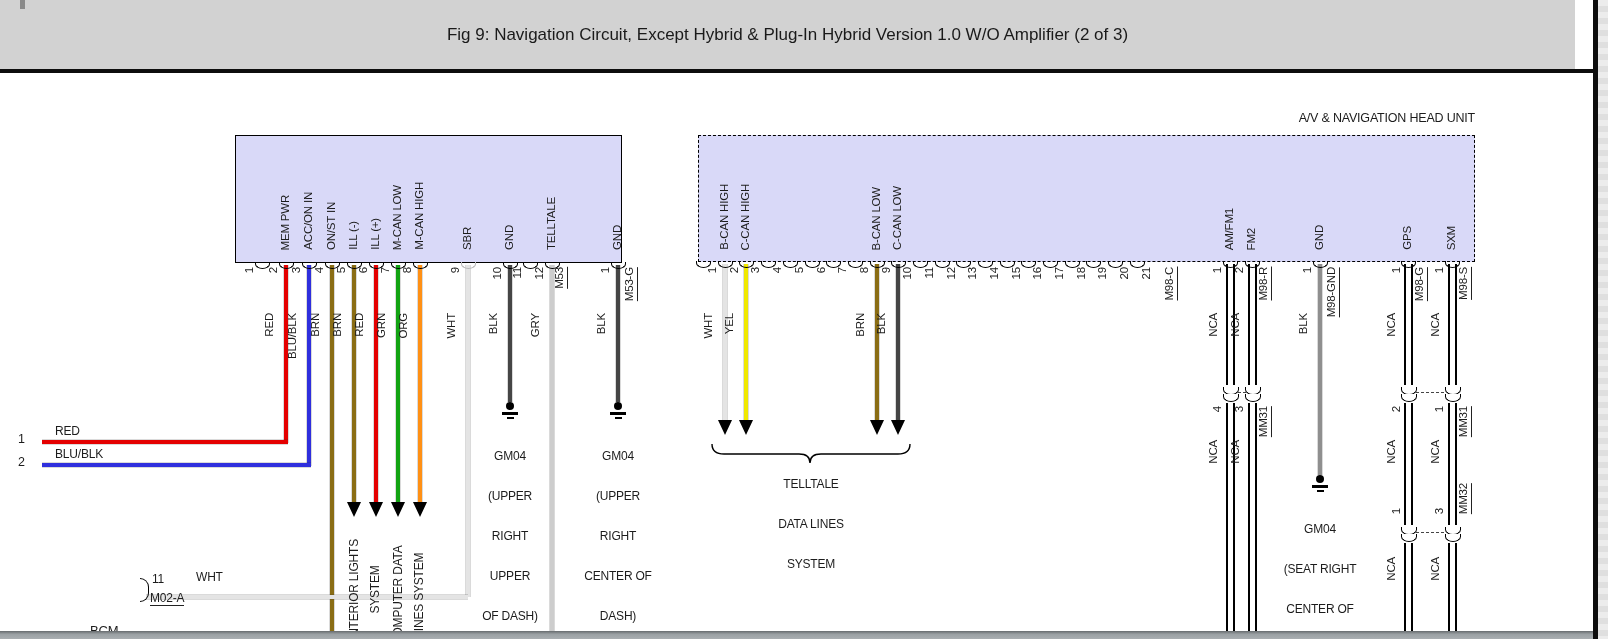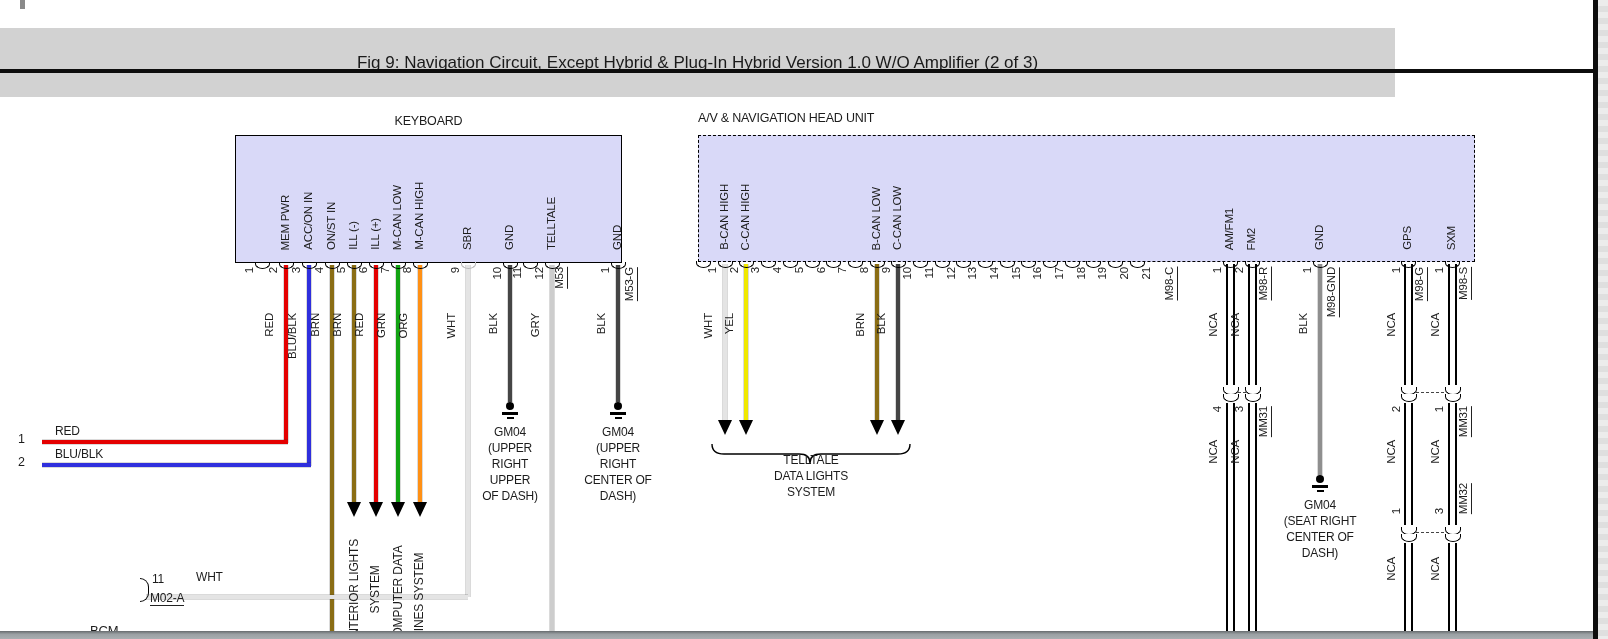--- a/index.html
+++ b/index.html
@@ -1,19 +1,19 @@
 <!DOCTYPE html>
 <html><head>
 <meta charset="utf-8">
 <style>
   html,body{margin:0;padding:0;}
   #stage{position:relative;width:1608px;height:639px;background:#fff;overflow:hidden;
          font-family:"Liberation Sans","DejaVu Sans",sans-serif;color:#1c1c1c;}
-  .titlebar{position:absolute;left:0;top:0;width:1395px;height:69px;background:#d2d2d2;
-            display:flex;align-items:center;justify-content:center;margin-top:28px;}
+  .titlebar{position:absolute;left:0;top:0;width:1575px;height:69px;background:#d2d2d2;
+            display:flex;align-items:center;justify-content:center;}
   .titlebar .t{font-size:17px;letter-spacing:0;color:#1a1a1a;}
   .tbborder{position:absolute;left:0;top:69px;width:1593px;height:4px;background:#0d0d0d;}
   .mark{position:absolute;left:20px;top:0;width:5px;height:9px;background:#8a8a8a;}
   .rightline{position:absolute;left:1593px;top:0;width:5px;height:639px;background:#0d0d0d;}
   .rightstrip{position:absolute;left:1598px;top:0;width:10px;height:639px;
               background:repeating-linear-gradient(180deg,#ececec 0 6px,#dfdfdf 6px 12px);}
   .bottombar{position:absolute;left:0;top:631px;width:1593px;height:8px;z-index:6;
              background:linear-gradient(#666b6e,#9aa0a3 40%,#a9aeb1);}
   .box{position:absolute;background:#d9d9f8;box-sizing:border-box;z-index:0;}
   .vt{position:absolute;writing-mode:vertical-rl;transform:rotate(180deg);white-space:nowrap;
@@ -29,21 +29,21 @@
   .arc{position:absolute;width:13px;height:6px;border:1.5px solid #000;border-top:none;
        border-radius:0 0 9px 9px / 0 0 6px 6px;z-index:2;}
   .garc{border-color:#b8b8b8;}
   .cup{position:absolute;width:14px;height:7px;border:1.5px solid #000;border-top:none;
        border-radius:0 0 10px 10px / 0 0 7px 7px;background:#fff;z-index:2;}
   .arr{position:absolute;width:0;height:0;border-left:7px solid transparent;
        border-right:7px solid transparent;border-top:15px solid #000;z-index:2;}
   .gdot{position:absolute;width:8px;height:8px;background:#000;border-radius:50%;z-index:2;}
   .gbar{position:absolute;height:2.5px;background:#000;z-index:2;}
   .gtxt{position:absolute;font-size:12px;text-align:center;line-height:16px;letter-spacing:-0.2px;z-index:3;}
-  .gtxt span{display:block;}
+  .gtxt span{display:block;margin-top:24px;}
   .sys{position:absolute;font-size:12px;text-align:center;line-height:21px;
        transform:rotate(-90deg);transform-origin:0 0;white-space:nowrap;letter-spacing:-0.2px;z-index:3;}
   .sys span{display:block;}
   .dashlink{position:absolute;border-top:1.5px dashed #444;z-index:1;}
   .passbox{position:absolute;left:50px;top:575px;width:92px;height:47px;background:#d9d9f8;
            border:1.6px dashed #3a3a3a;box-sizing:border-box;font-size:12.5px;line-height:15px;
            text-align:right;padding:6px 6px 0 0;z-index:2;}
   .passbox span{display:block;}
   .bracket{position:absolute;left:140px;top:578px;width:8px;height:22px;border:1.5px solid #000;
            border-left:none;border-radius:0 10px 10px 0;z-index:2;}
@@ -56,21 +56,20 @@
 
   <div class="titlebar">
     <div class="t">Fig 9: Navigation Circuit, Except Hybrid &amp; Plug-In Hybrid Version 1.0 W/O Amplifier (2 of 3)</div>
   </div>
   <div class="mark"></div>
   <div class="tbborder"></div>
   <div class="rightline"></div>
   <div class="rightstrip"></div>
   <div class="bottombar"></div>
 
-  <div class="h" style="left:235px;top:114px;width:387px;text-align:center;font-size:12.5px;">KEYBOARD</div>
   <div class="box" style="left:235px;top:135px;width:387px;height:128px;border:1.6px solid #000;"></div>
 
   <div class="vt" style="left:279px;bottom:389px;">MEM PWR</div>
   <div class="vt" style="left:302px;bottom:389px;">ACC/ON IN</div>
   <div class="vt" style="left:325px;bottom:389px;">ON/ST IN</div>
   <div class="vt" style="left:347px;bottom:389px;">ILL (-)</div>
   <div class="vt" style="left:369px;bottom:389px;">ILL (+)</div>
   <div class="vt" style="left:391px;bottom:389px;">M-CAN LOW</div>
   <div class="vt" style="left:413px;bottom:389px;">M-CAN HIGH</div>
   <div class="vt" style="left:461px;bottom:389px;">SBR</div>
@@ -168,21 +167,21 @@
     <span>RIGHT</span>
     <span>CENTER OF</span>
     <span>DASH)</span>
   </div>
 
   <div class="h" style="left:18px;top:432px;font-size:12.5px;">1</div>
   <div class="h" style="left:55px;top:424px;">RED</div>
   <div class="h" style="left:18px;top:455px;font-size:12.5px;">2</div>
   <div class="h" style="left:55px;top:447px;">BLU/BLK</div>
 
-  <div class="h" style="left:698px;top:111px;width:777px;text-align:left;font-size:12.5px;">A/V &amp; NAVIGATION HEAD UNIT</div>
+  <div class="h" style="left:698px;top:111px;width:777px;text-align:right;font-size:12.5px;">A/V &amp; NAVIGATION HEAD UNIT</div>
   <div class="box" style="left:698px;top:135px;width:777px;height:127px;border:1.7px dashed #000;"></div>
 
   <div class="vt" style="left:718px;bottom:389px;">B-CAN HIGH</div>
   <div class="vt" style="left:739px;bottom:389px;">C-CAN HIGH</div>
   <div class="vt" style="left:870px;bottom:389px;">B-CAN LOW</div>
   <div class="vt" style="left:891px;bottom:389px;">C-CAN LOW</div>
   <div class="vt" style="left:1223px;bottom:389px;">AM/FM1</div>
   <div class="vt" style="left:1245px;bottom:389px;">FM2</div>
   <div class="vt" style="left:1313px;bottom:389px;">GND</div>
   <div class="vt" style="left:1401px;bottom:389px;">GPS</div>
@@ -266,21 +265,21 @@
   <div class="arr" style="left:718px;top:420px;"></div>
   <div class="arr" style="left:739px;top:420px;"></div>
   <div class="arr" style="left:870px;top:420px;"></div>
   <div class="arr" style="left:891px;top:420px;"></div>
 
   <svg style="left:711px;top:443px;" width="200" height="22" viewBox="0 0 200 22">
     <path d="M1,1 Q1,11 13,11 L88,11 Q99,11 99,20 Q99,11 110,11 L187,11 Q199,11 199,1" fill="none" stroke="#000" stroke-width="1.4"></path>
   </svg>
   <div class="gtxt" style="left:736px;top:452px;width:150px;">
     <span>TELLTALE</span>
-    <span>DATA LIGHTS</span>
+    <span>DATA LINES</span>
     <span>SYSTEM</span>
   </div>
 
   <div class="coax" style="left:1226px;top:264px;height:121px;"></div>
   <div class="coax" style="left:1226px;top:403px;height:229px;"></div>
   <div class="coax" style="left:1248px;top:264px;height:121px;"></div>
   <div class="coax" style="left:1248px;top:403px;height:229px;"></div>
   <div class="w wv" style="left:1318px;top:264px;height:211px;background:#8f8f8f;"></div>
   <div class="coax" style="left:1404px;top:264px;height:121px;"></div>
   <div class="coax" style="left:1404px;top:403px;height:122px;"></div>

